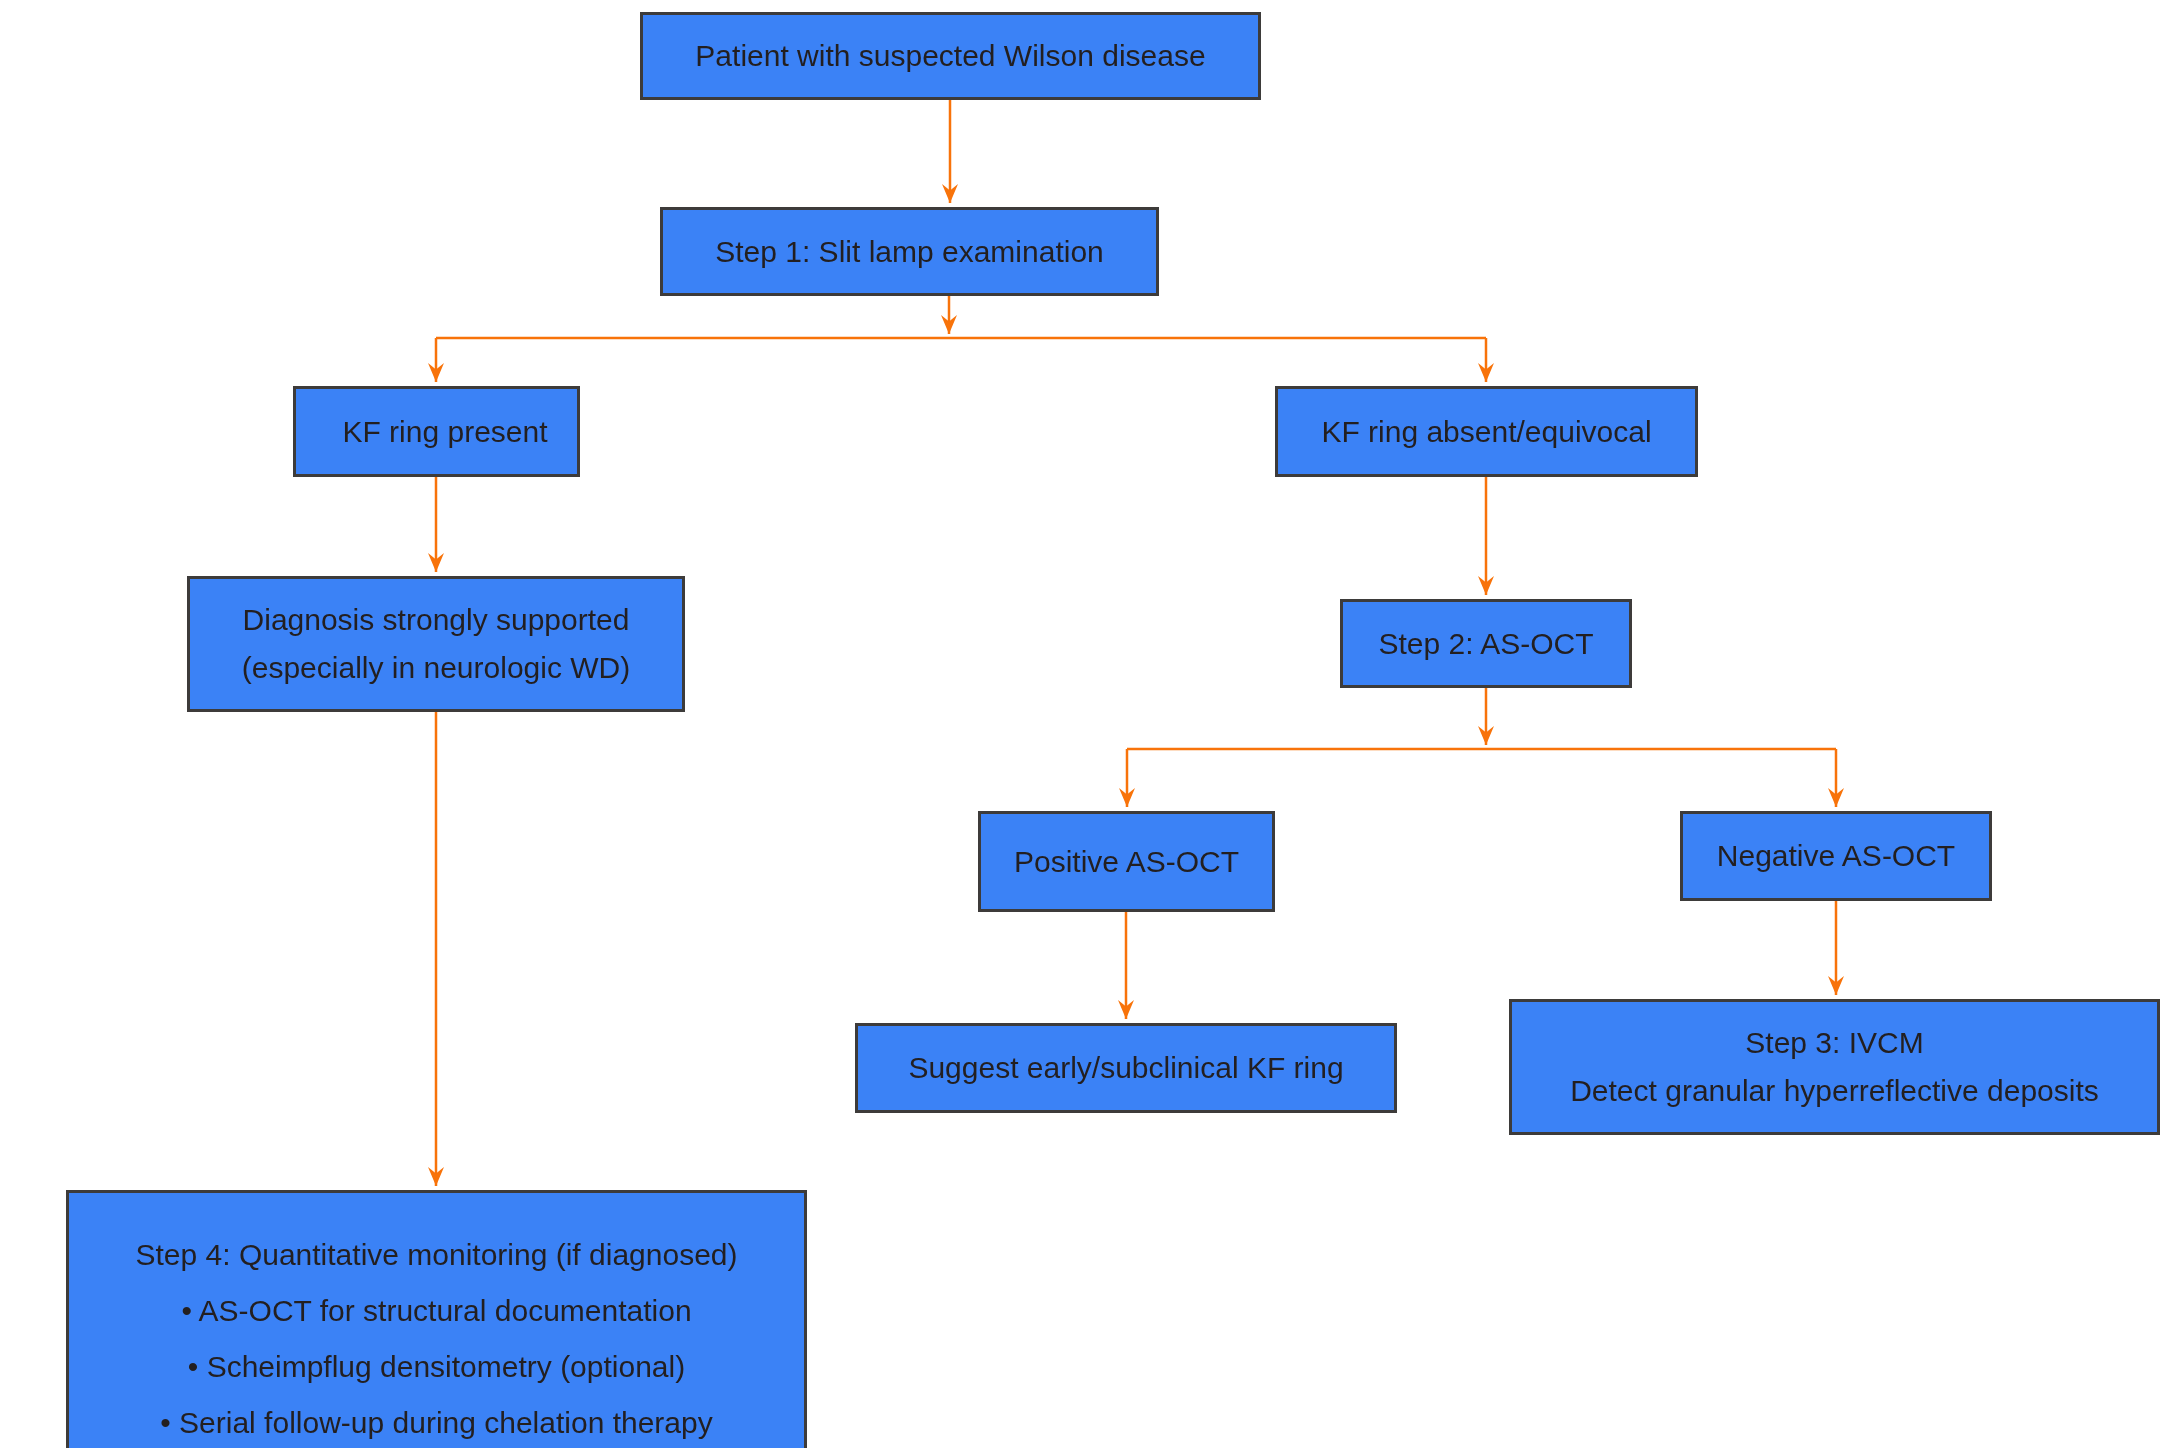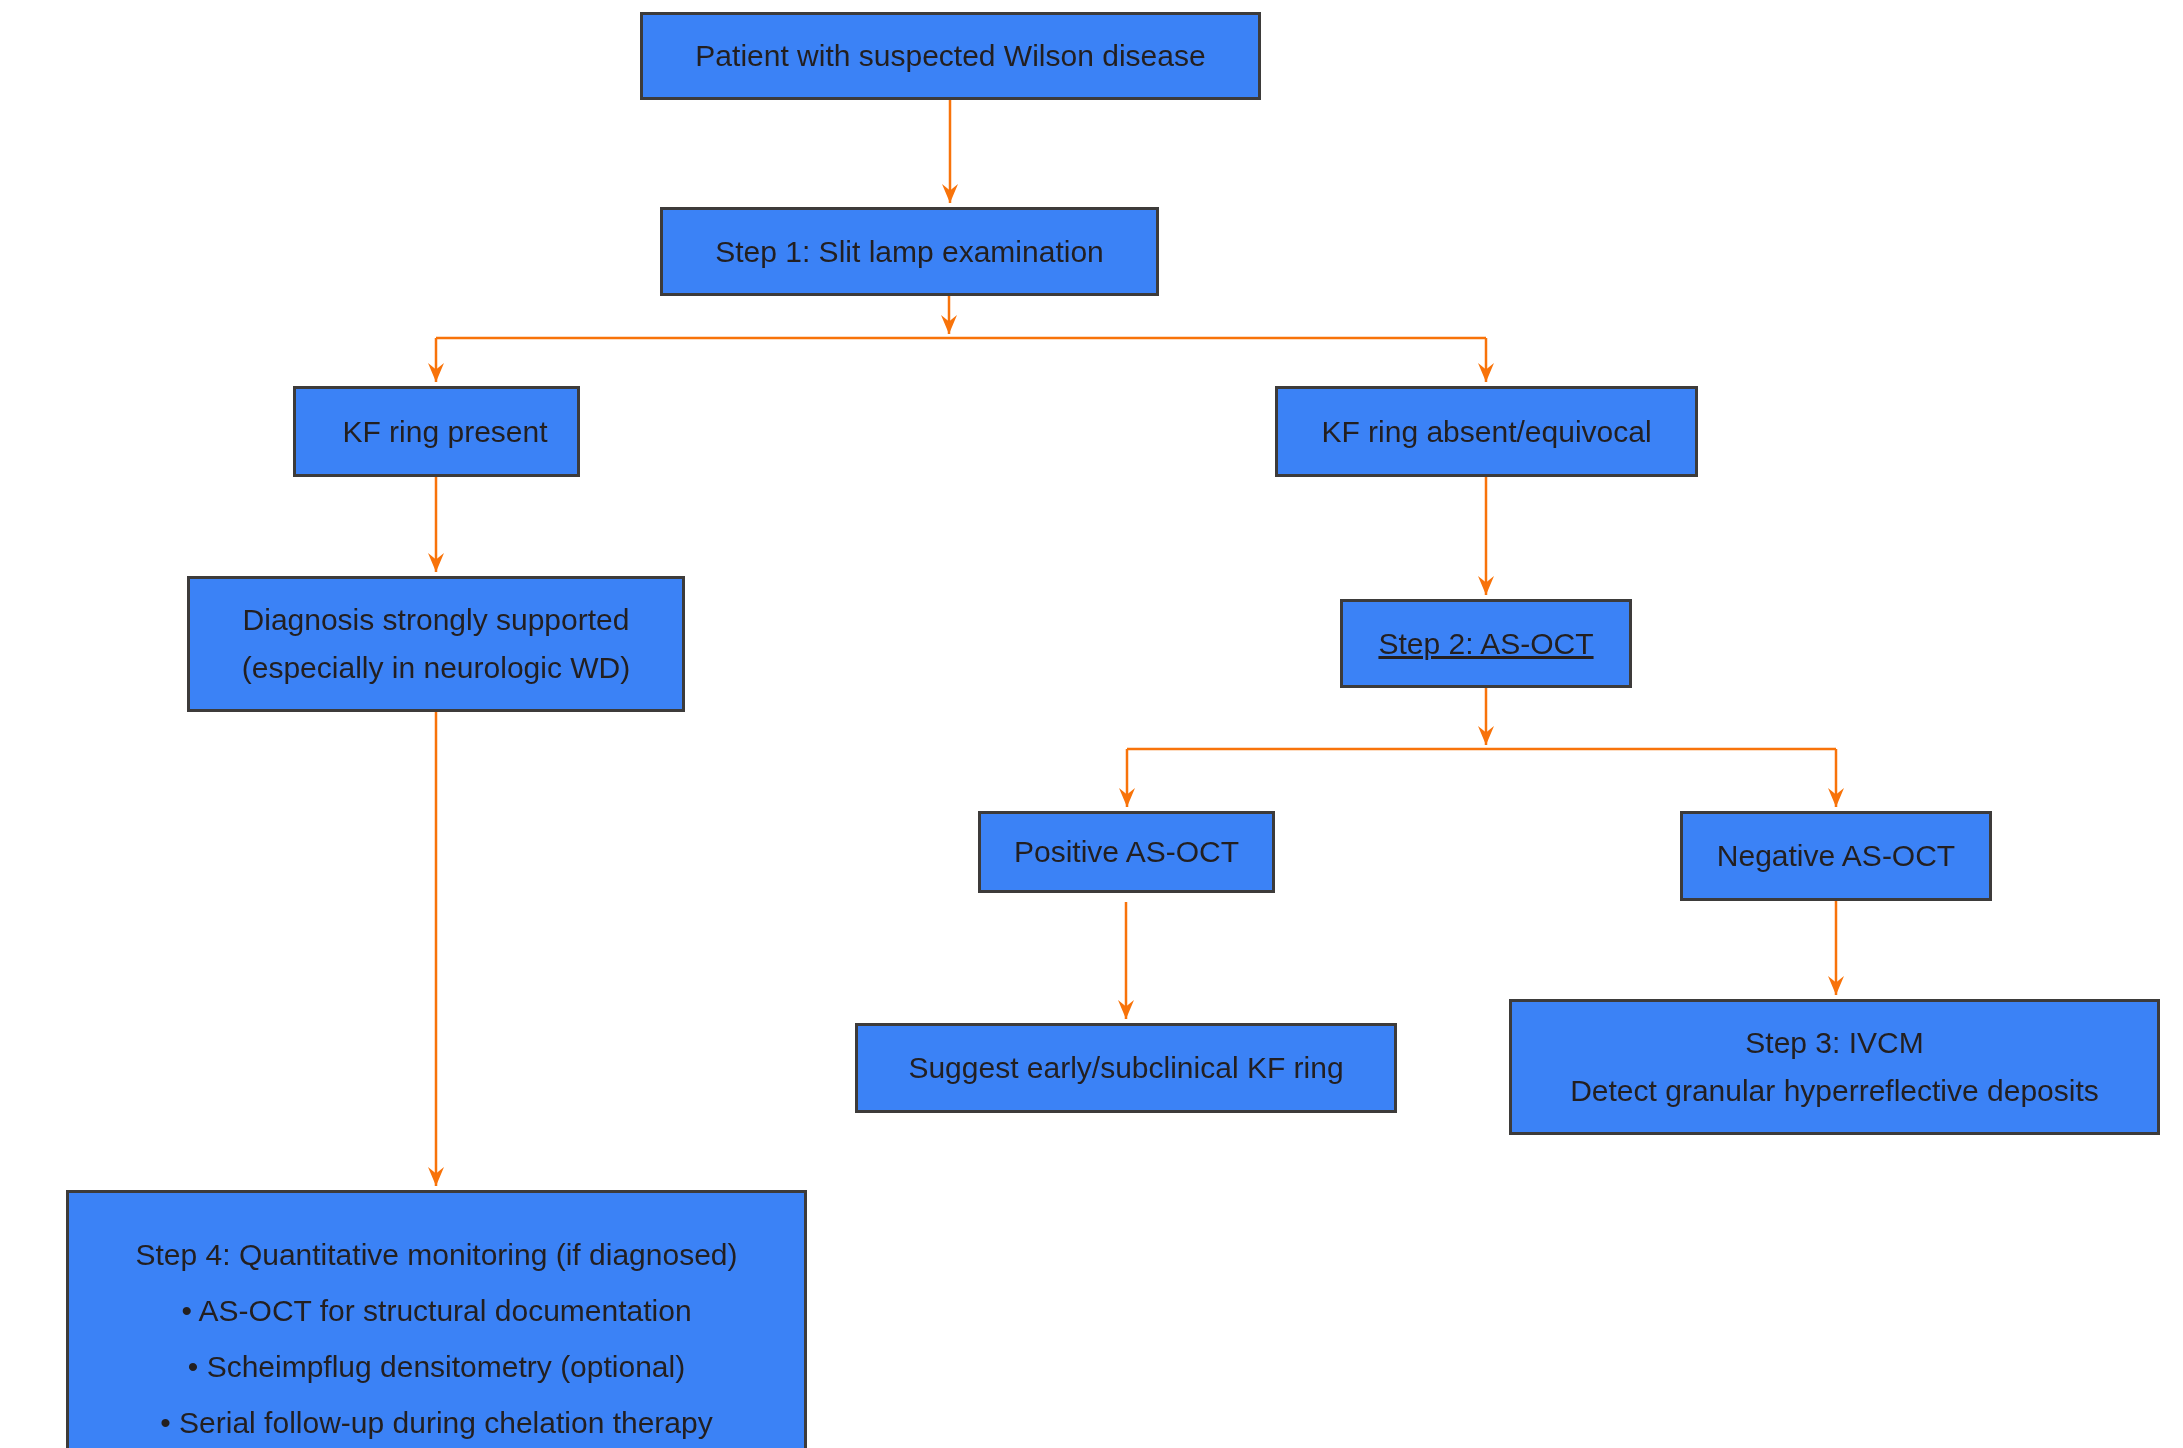--- a/index.html
+++ b/index.html
@@ -36,22 +36,22 @@
     font-size: 30px;
     line-height: 48px;
     white-space: nowrap;
   }
   .node .ln { display: block; }
   #n-patient   { left: 640px;  top: 12px;   width: 621px; height: 88px;  }
   #n-step1     { left: 660px;  top: 207px;  width: 499px; height: 89px;  }
   #n-kfpresent { left: 293px;  top: 386px;  width: 287px; height: 91px; padding-left: 17px;  }
   #n-kfabsent  { left: 1275px; top: 386px;  width: 423px; height: 91px;  }
   #n-diagnosis { left: 187px;  top: 576px;  width: 498px; height: 136px; }
-  #n-step2     { left: 1340px; top: 599px;  width: 292px; height: 89px; text-decoration: underline;  }
-  #n-positive  { left: 978px;  top: 811px;  width: 297px; height: 82px;  }
+  #n-step2     { left: 1340px; top: 599px;  width: 292px; height: 89px;  }
+  #n-positive  { left: 978px;  top: 811px;  width: 297px; height: 101px;  }
   #n-negative  { left: 1680px; top: 811px;  width: 312px; height: 90px;  }
   #n-suggest   { left: 855px;  top: 1023px; width: 542px; height: 90px;  }
   #n-step3     { left: 1509px; top: 999px;  width: 651px; height: 136px; }
   #n-step4     { left: 66px;   top: 1190px; width: 741px; height: 298px; line-height: 56px; }
 </style>
 </head>
 <body>
 
 <div id="canvas">
 

